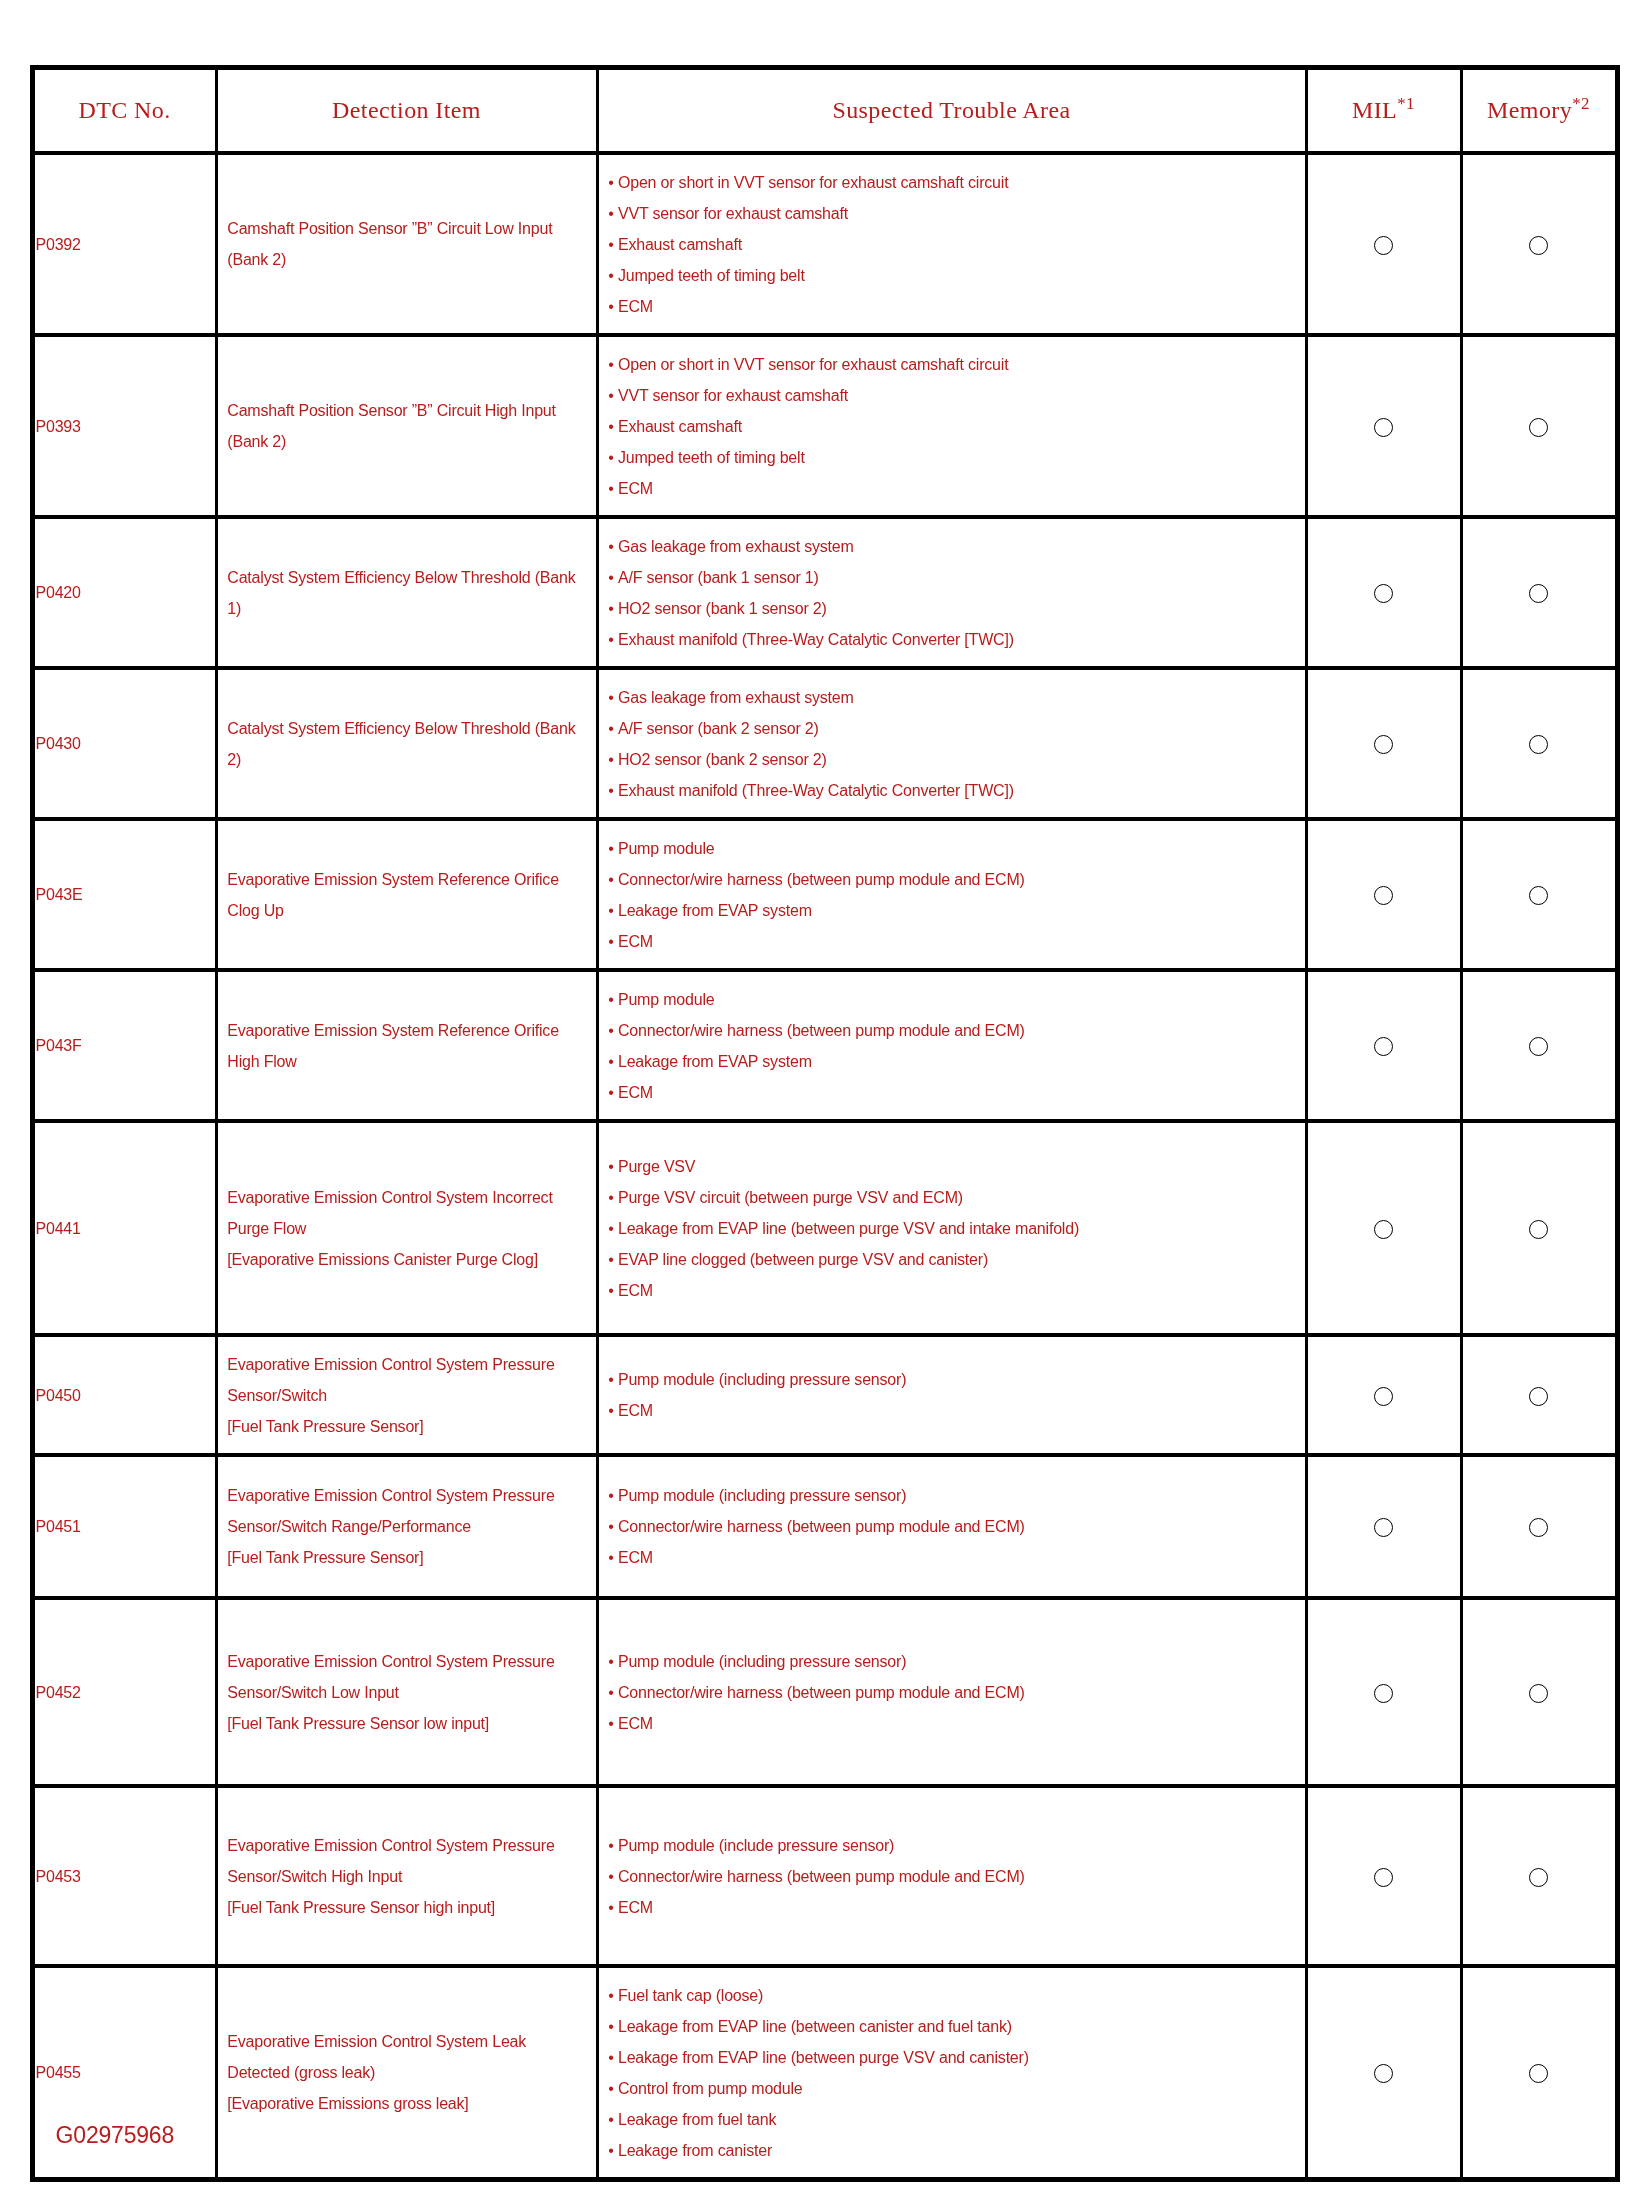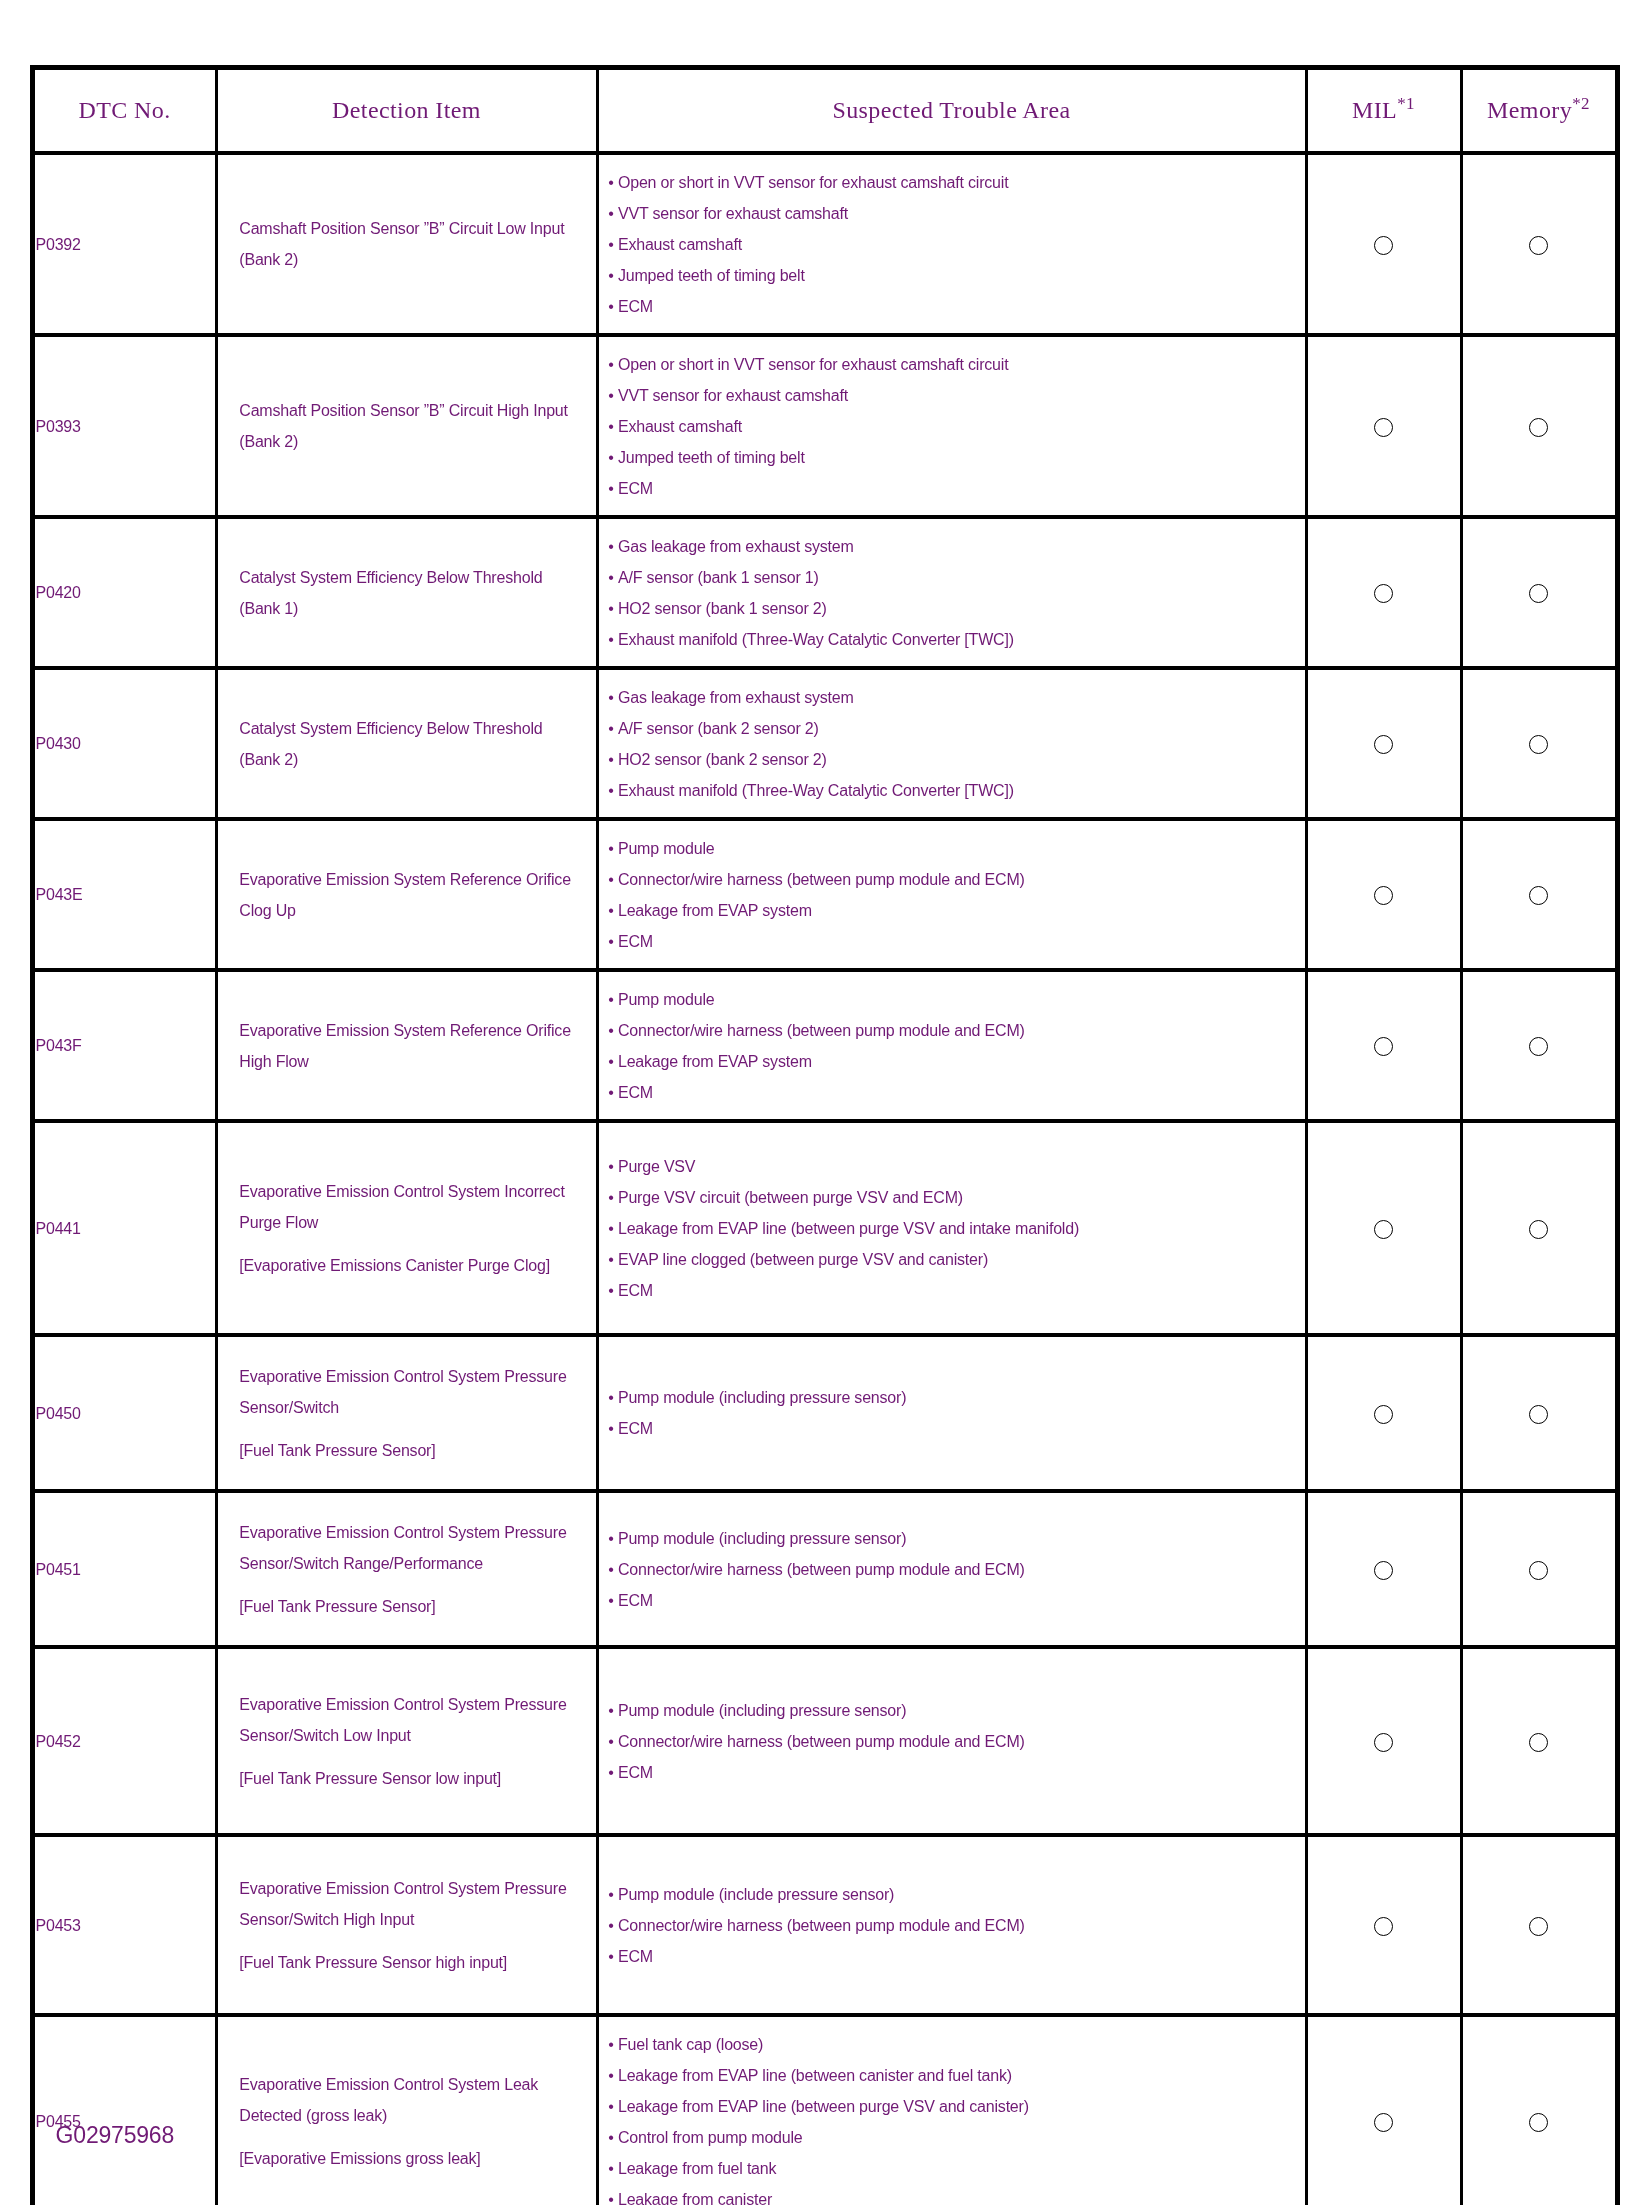--- a/index.html
+++ b/index.html
@@ -5,21 +5,21 @@
   html, body {
     margin: 0;
     padding: 0;
     background: #ffffff;
   }
   .page {
     position: relative;
     width: 1645px;
     height: 2205px;
     background: #ffffff;
-    color: #701a75;
+    color: #b91c1c;
     font-family: "Liberation Sans", sans-serif;
     overflow: hidden;
   }
   table.dtc-table {
     position: absolute;
     left: 29.5px;
     top: 65px;
     width: 1586px;
     border-collapse: collapse;
     table-layout: fixed;
@@ -52,21 +52,21 @@
     line-height: 31px;
     letter-spacing: -0.2px;
   }
   td.cell-dtc {
     text-align: left;
   }
   td.cell-det {
     padding: 11.5px 9.8px;
   }
   .det-line {
-    margin: 12px;
+    margin: 0;
   }
   td.cell-trouble {
     padding: 11.5px 6.5px 11.5px 9.8px;
   }
   ul.trouble-list {
     list-style: none;
     margin: 0;
     padding: 0;
   }
   li.trouble-item {

